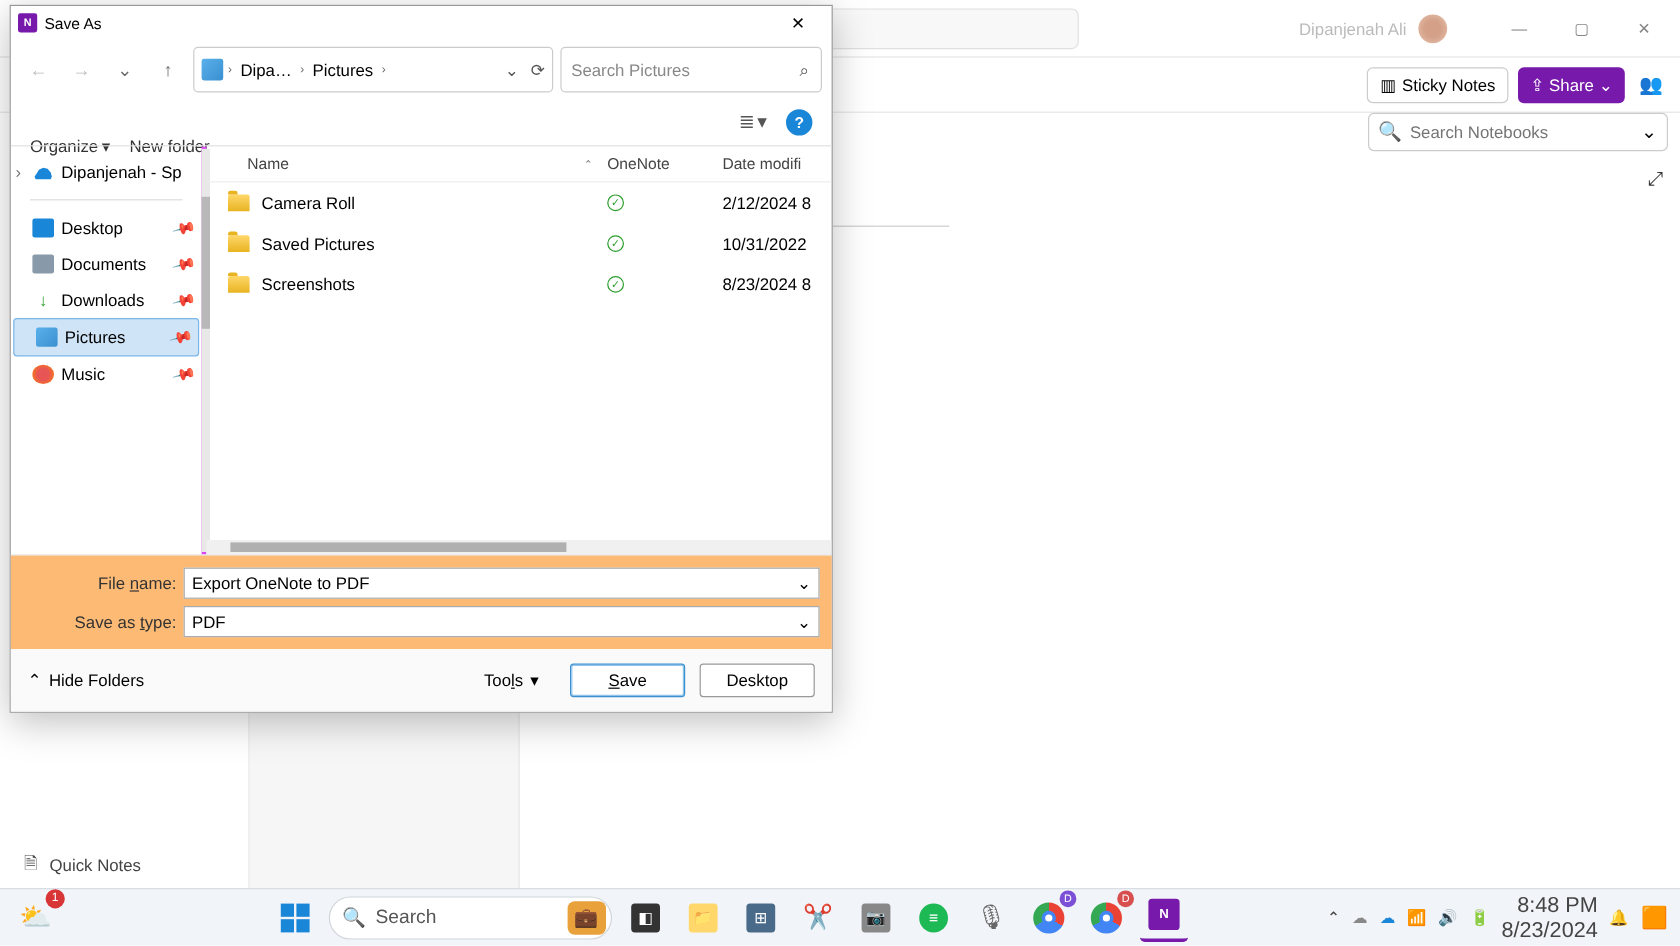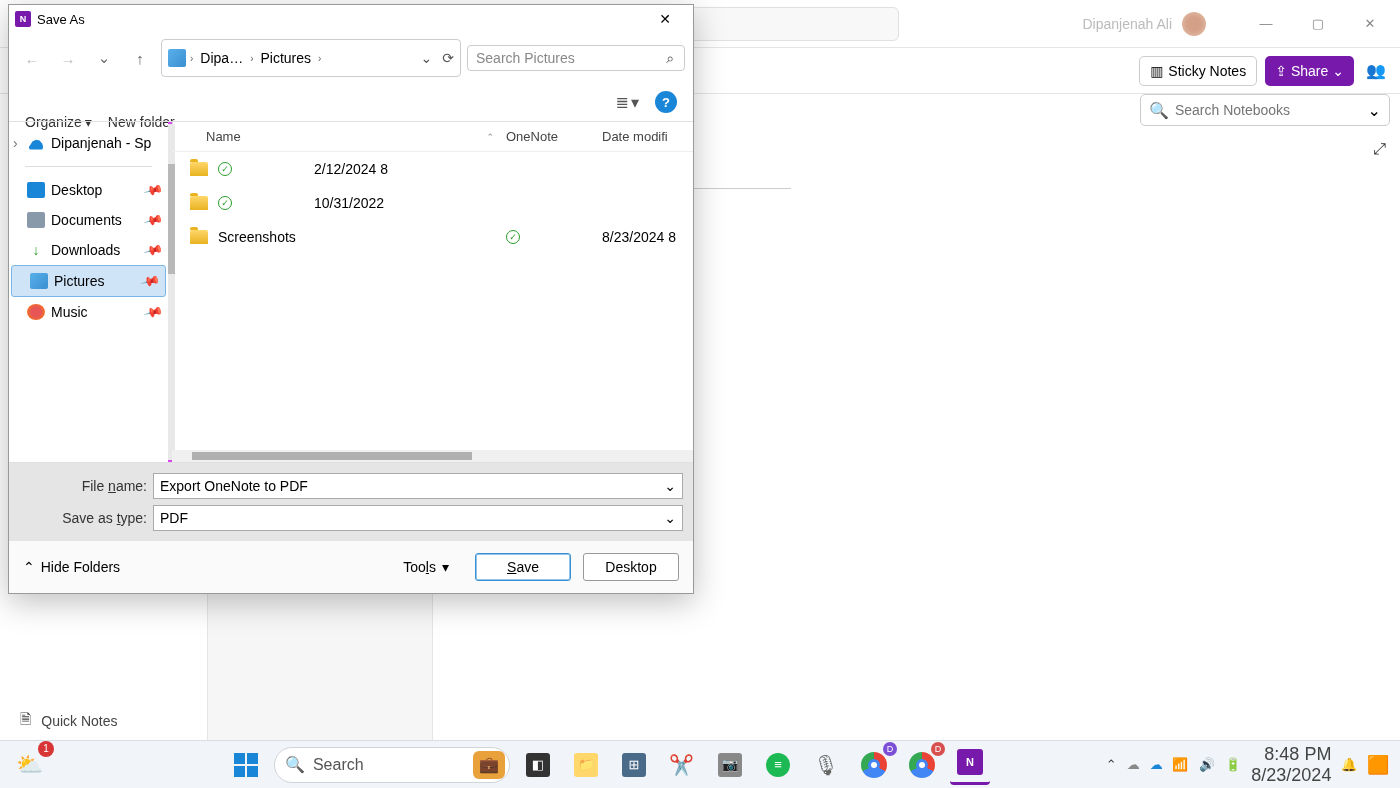--- a/index.html
+++ b/index.html
@@ -32,21 +32,21 @@
 .dlg-title-text { font-size: 13px; flex: 1; }
 .dlg-close { width: 44px; height: 28px; display: flex; align-items: center; justify-content: center; font-size: 14px; }
 .dlg-nav { height: 50px; display: flex; align-items: center; padding: 4px 8px; gap: 6px; }
 .nav-arrow { width: 30px; height: 36px; display: flex; align-items: center; justify-content: center; color: #666; font-size: 15px; }
 .nav-arrow.disabled { color: #bbb; }
 .breadcrumb { flex: 1; height: 38px; border: 1px solid #ccc; border-radius: 4px; display: flex; align-items: center; padding: 0 6px; gap: 2px; font-size: 14px; position: relative; }
 .bc-icon { width: 18px; height: 18px; background: linear-gradient(135deg, #5ab0ea, #3a90d0); border-radius: 2px; }
 .bc-seg { padding: 0 3px; }
 .bc-chev { color: #666; font-size: 10px; padding: 0 2px; }
 .bc-right { margin-left: auto; display: flex; gap: 10px; color: #555; }
-.searchbox { width: 218px; height: 26px; border: 1px solid #ccc; border-radius: 4px; display: flex; align-items: center; padding: 0 8px; color: #888; font-size: 14px; position: relative; }
+.searchbox { width: 218px; height: 38px; border: 1px solid #ccc; border-radius: 4px; display: flex; align-items: center; padding: 0 8px; color: #888; font-size: 14px; position: relative; }
 .searchbox .mag { position: absolute; right: 10px; color: #555; }
 .dlg-toolbar { height: 38px; display: flex; align-items: center; padding: 0 16px; gap: 16px; }
 .tool-link { color: #333; font-size: 14px; display: flex; align-items: center; gap: 3px; margin-top: 39px; }
 .tool-spacer { flex: 1; }
 .view-btn { color: #555; display: flex; align-items: center; gap: 2px; }
 .help-btn { width: 22px; height: 22px; border-radius: 50%; background: #1a86d8; color: #fff; display: flex; align-items: center; justify-content: center; font-size: 13px; font-weight: bold; }
 
 .dlg-body { flex: 1; display: flex; overflow: hidden; border-top: 1px solid #e0e0e0; border-bottom: 1px solid #e0e0e0; }
 .tree { width: 163px; border-right: 4px solid #d946ef; padding-top: 6px; font-size: 14px; position: relative; }
 .tree-scroll { position: absolute; right: -7px; top: 2px; bottom: 2px; width: 7px; background: #e8e8e8; }
@@ -70,21 +70,21 @@
 .col-name .sort { color: #888; font-size: 9px; margin-left: auto; margin-right: 12px; }
 .col-status { width: 96px; }
 .col-date { flex: 1; }
 .fl-row { display: flex; align-items: center; height: 34px; padding-left: 18px; font-size: 14px; }
 .folder-icon { width: 18px; height: 14px; background: linear-gradient(#ffd76a, #e8b422); border-radius: 2px 2px 0 0; margin-right: 10px; position: relative; }
 .folder-icon::before { content: ""; position: absolute; top: -3px; left: 0; width: 8px; height: 3px; background: #e8b422; border-radius: 2px 2px 0 0; }
 .status-check { width: 14px; height: 14px; border: 1.5px solid #2a9d2a; border-radius: 50%; display: flex; align-items: center; justify-content: center; color: #2a9d2a; font-size: 9px; }
 .fl-hscroll { position: absolute; bottom: 0; left: 0; right: 0; height: 12px; background: #f0f0f0; }
 .fl-hthumb { position: absolute; left: 20px; width: 280px; top: 2px; bottom: 2px; background: #b0b0b0; }
 
-.dlg-form { padding: 10px 10px 4px 10px; background: #e5e5e5; font-size: 14px; }
+.dlg-form { padding: 10px 10px 4px 10px; background: #fdba74; font-size: 14px; }
 .form-row { display: flex; align-items: center; margin-bottom: 6px; }
 .form-label { width: 134px; text-align: right; padding-right: 6px; color: #333; }
 .form-label u { text-decoration: underline; }
 .form-input { flex: 1; height: 26px; border: 1px solid #aaa; background: #fff; padding: 0 6px; display: flex; align-items: center; justify-content: space-between; }
 .radio-col { margin-left: 166px; display: flex; flex-direction: column; gap: 6px; padding-top: 2px; }
 .radiog-label { position: absolute; }
 .radio-opt { display: flex; align-items: center; gap: 6px; color: #0a58ca; }
 .radio-dot { width: 14px; height: 14px; border: 1.5px solid #0a58ca; border-radius: 50%; display: flex; align-items: center; justify-content: center; }
 .radio-dot.sel::after { content: ""; width: 7px; height: 7px; background: #0a58ca; border-radius: 50%; }
 
@@ -236,27 +236,29 @@
       <div class="fl-header">
         <div class="col-name">
           <span>Name</span>
           <span class="sort">⌃</span>
         </div>
         <div class="col-status">OneNote</div>
         <div class="col-date">Date modifi</div>
       </div>
       <div class="fl-row">
         <span class="folder-icon"></span>
+        <span style="width:288px">Camera Roll</span>
         <span style="width:96px">
             <span class="status-check">✓</span>
           </span>
         <span>2/12/2024 8</span>
       </div>
       <div class="fl-row">
         <span class="folder-icon"></span>
+        <span style="width:288px">Saved Pictures</span>
         <span style="width:96px">
             <span class="status-check">✓</span>
           </span>
         <span>10/31/2022</span>
       </div>
       <div class="fl-row">
         <span class="folder-icon"></span>
         <span style="width:288px">Screenshots</span>
         <span style="width:96px">
             <span class="status-check">✓</span>

